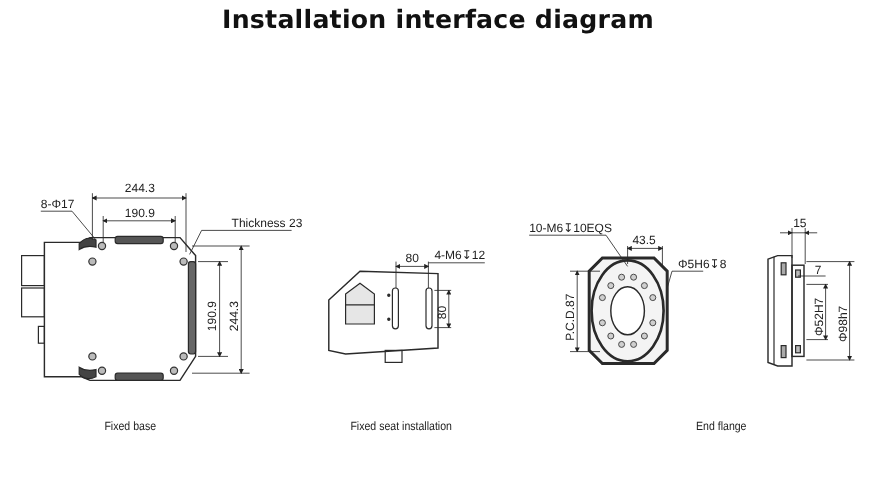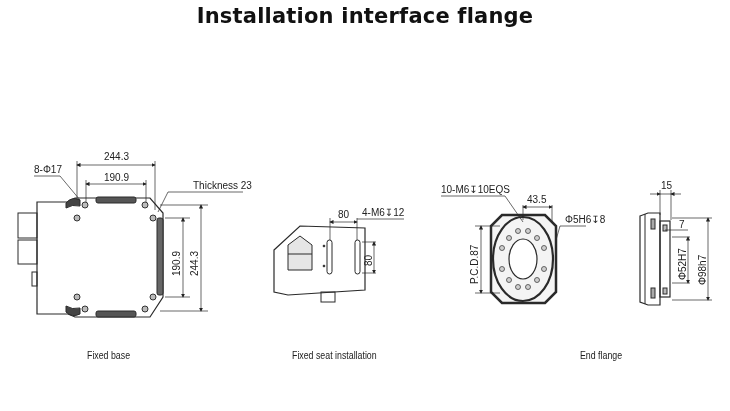--- a/index.html
+++ b/index.html
@@ -8,21 +8,21 @@
   #title{position:absolute;left:0;top:4px;width:730px;text-align:center;font-family:"DejaVu Sans",sans-serif;
     font-weight:bold;font-size:21px;letter-spacing:0.2px;color:#111;}
   svg{position:absolute;left:0;top:0;}
   .cap{position:absolute;top:350px;font-size:10px;color:#222;transform:scaleX(0.88);transform-origin:left top;}
   .dim{font-family:"Liberation Sans Narrow","Liberation Sans",sans-serif;font-size:10px;fill:#222;}
 </style>
 </head>
 <body>
 
 <div id="canvas">
-  <div id="title">Installation interface flange</div>
+  <div id="title">Installation interface diagram</div>
 
   <svg width="730" height="411" viewBox="0 0 730 411">
     <defs>
       <marker id="ar" markerWidth="6" markerHeight="6" refX="5" refY="3" orient="auto-start-reverse">
         <path d="M0,0 L6,3 L0,6 z" fill="#222"></path>
       </marker>
     </defs>
 
     <g stroke="#2a2a2a" fill="none" stroke-width="1">
 

